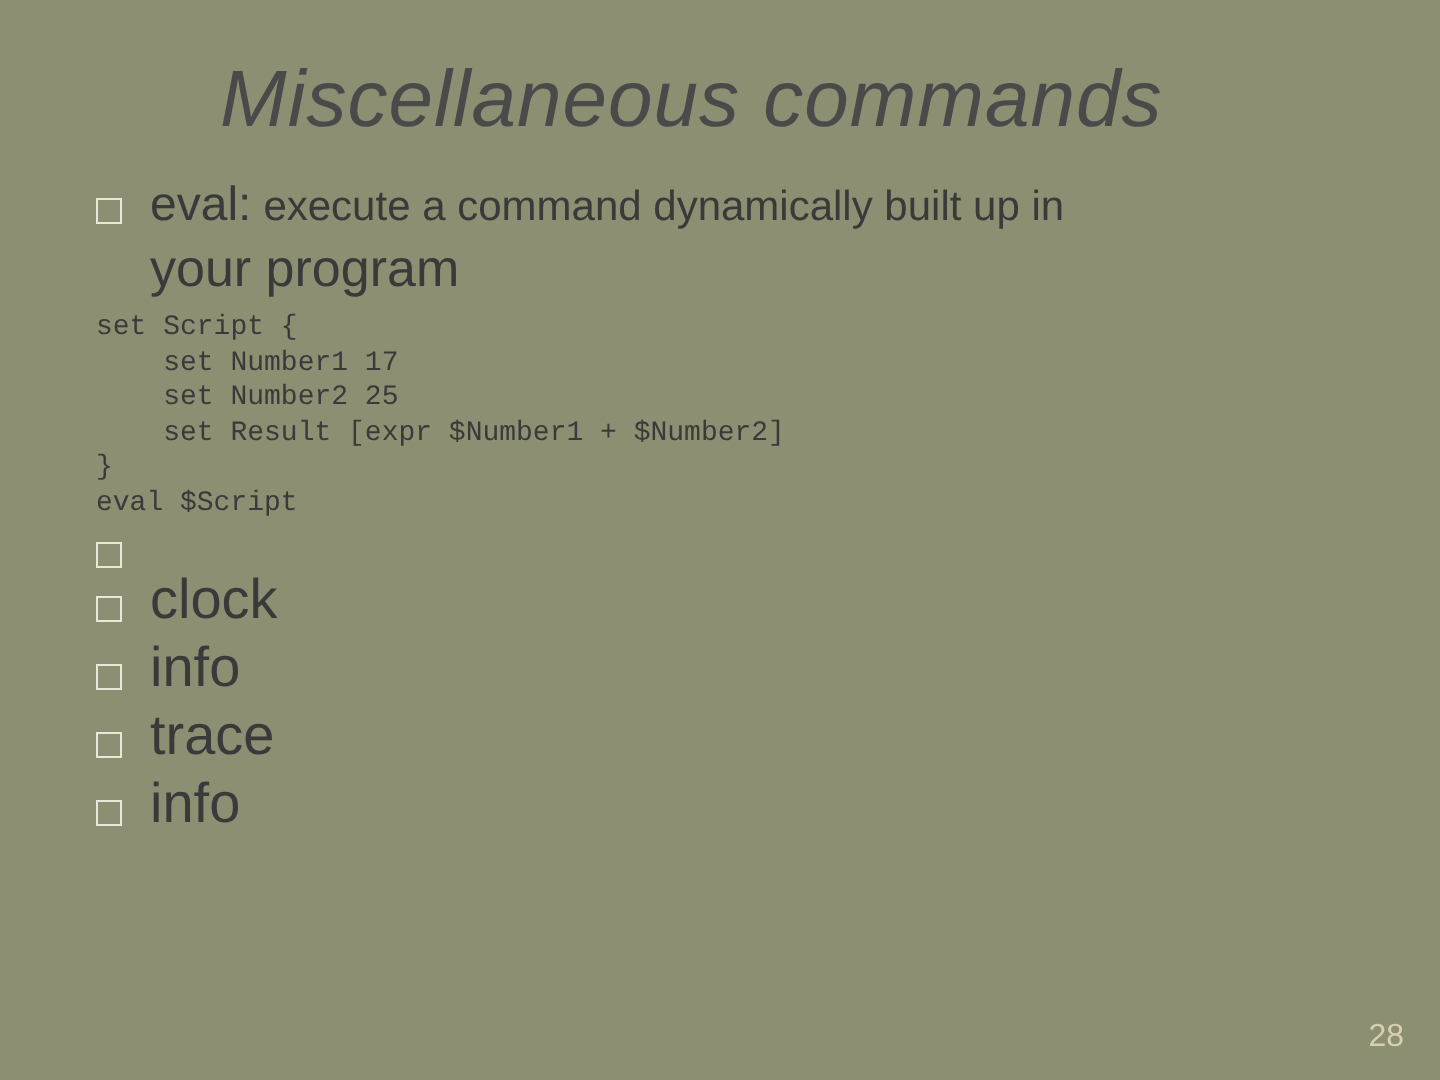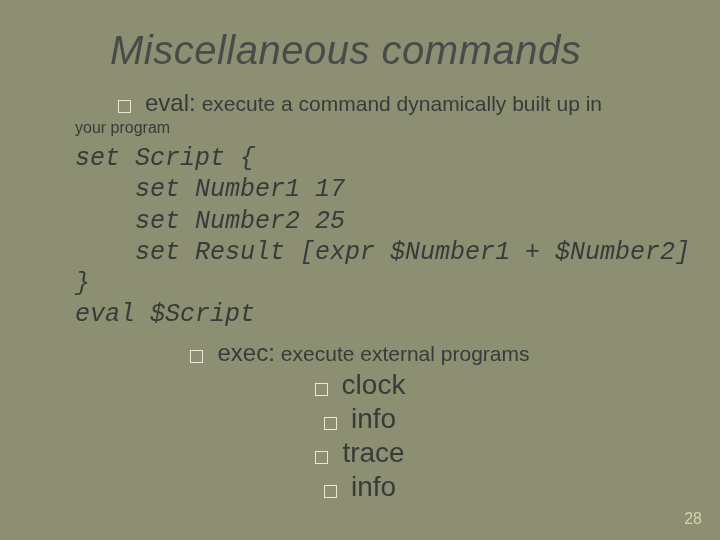--- a/index.html
+++ b/index.html
@@ -20,21 +20,20 @@
     letter-spacing: 0.5px;
     font-style: italic;
   }
   .content {
     padding: 0 48px 0 48px;
   }
   .bullet-row {
     display: flex;
     align-items: baseline;
     margin-bottom: 2px;
-    justify-content: center;
   }
   .bullet-box {
     display: inline-block;
     width: 13px;
     height: 13px;
     border: 1.5px solid #e8e8d8;
     margin-right: 14px;
     flex-shrink: 0;
     position: relative;
     top: 2px;
@@ -42,34 +41,32 @@
   .cmd-name {
     font-size: 24px;
     color: #3a3a3a;
     margin-right: 6px;
   }
   .cmd-desc {
     font-size: 21px;
     color: #3a3a3a;
   }
   .cmd-desc-line2 {
-    font-size: 16px;
+    font-size: 26px;
     color: #3a3a3a;
     margin-left: 27px;
     margin-bottom: 6px;
   }
   .code-block {
     font-family: "Courier New", Courier, monospace;
-    font-size: 25px;
+    font-size: 14px;
     color: #3a3a3a;
-    margin-left: 27px;
     margin-bottom: 8px;
     line-height: 1.25;
     white-space: pre;
-    font-style: italic;
   }
   .simple-item {
     font-size: 28px;
     color: #3a3a3a;
   }
   .page-number {
     position: absolute;
     bottom: 12px;
     right: 18px;
     font-size: 16px;
@@ -93,23 +90,20 @@
 
   <div class="code-block">set Script {
     set Number1 17
     set Number2 25
     set Result [expr $Number1 + $Number2]
 }
 eval $Script</div>
 
   <div class="bullet-row">
     <span class="bullet-box"></span>
-    <span>
-      <span class="cmd-name">exec:</span><span class="cmd-desc">execute external programs</span>
-    </span>
   </div>
 
   <div class="bullet-row">
     <span class="bullet-box"></span>
     <span class="simple-item">clock</span>
   </div>
 
   <div class="bullet-row">
     <span class="bullet-box"></span>
     <span class="simple-item">info</span>

